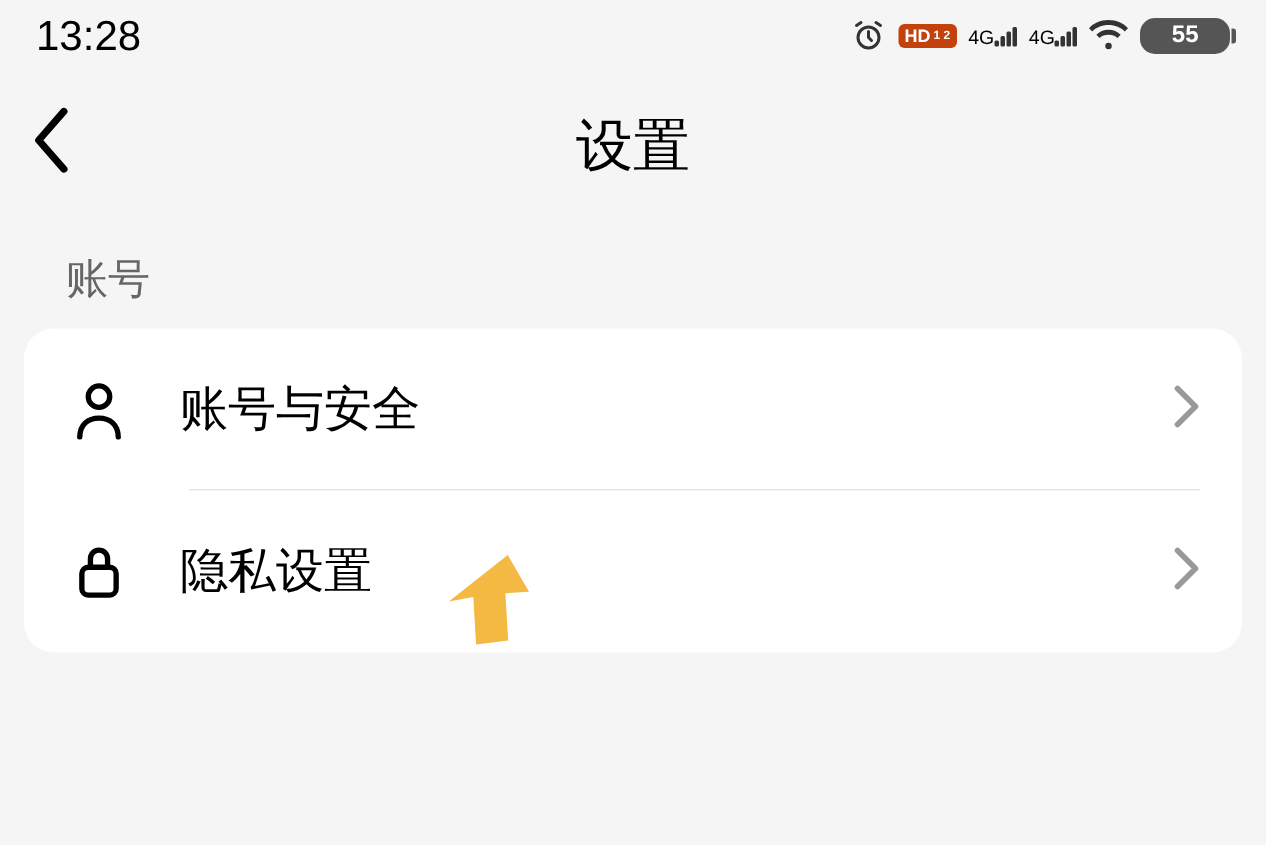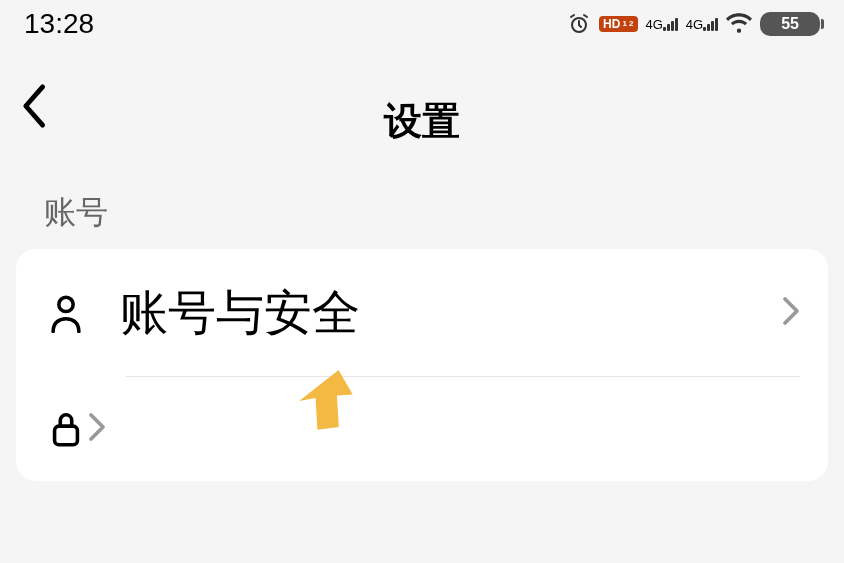--- a/index.html
+++ b/index.html
@@ -108,27 +108,26 @@
       top: 50%;
       transform: translateY(-50%);
       cursor: pointer;
     }
     .back-button svg {
       width: 30px;
       height: 48px;
     }
     .header-title {
       font-size: 38px;
-      font-weight: 700;
+      font-weight: 400;
       color: #000;
-      margin-top: 24px;
     }
     .section-label {
       padding: 20px 44px 14px 44px;
-      font-size: 32px;
+      font-size: 28px;
       color: #666;
     }
     .card {
       margin: 0 16px;
       background: #fff;
       border-radius: 20px;
       overflow: hidden;
     }
     .list-item {
       display: flex;
@@ -151,21 +150,21 @@
       display: flex;
       justify-content: center;
     }
     .list-icon svg {
       width: 36px;
       height: 40px;
     }
     .list-label {
       flex: 1;
       margin-left: 32px;
-      font-size: 48px;
+      font-size: 32px;
       color: #000;
       font-weight: 400;
     }
     .chevron-right svg {
       width: 18px;
       height: 30px;
     }
     .arrow-overlay {
       position: absolute;
       left: 275px;
@@ -247,20 +246,21 @@
         </svg>
     </span>
   </div>
   <div class="list-item">
     <span class="list-icon">
       <svg viewBox="0 0 24 28">
           <rect x="4" y="12" width="16" height="13" rx="3" fill="none" stroke="#000" stroke-width="2.5"></rect>
           <path d="M8 12V8a4 4 0 018 0v4" fill="none" stroke="#000" stroke-width="2.5"></path>
         </svg>
     </span>
+    <span class="list-label">隐私设置</span>
     <span class="chevron-right">
       <svg viewBox="0 0 12 20">
           <path d="M2 2l8 8-8 8" stroke="#999" stroke-width="2.5" fill="none" stroke-linecap="round" stroke-linejoin="round"></path>
         </svg>
     </span>
   </div>
 </div>
 
 <svg class="arrow-overlay" viewBox="0 0 80 90">
   <path d="M 55 5 L 75 25 L 60 30 L 70 60 L 50 68 L 40 38 L 25 45 Z" fill="#f4b942" transform="rotate(15 40 40)"></path>

